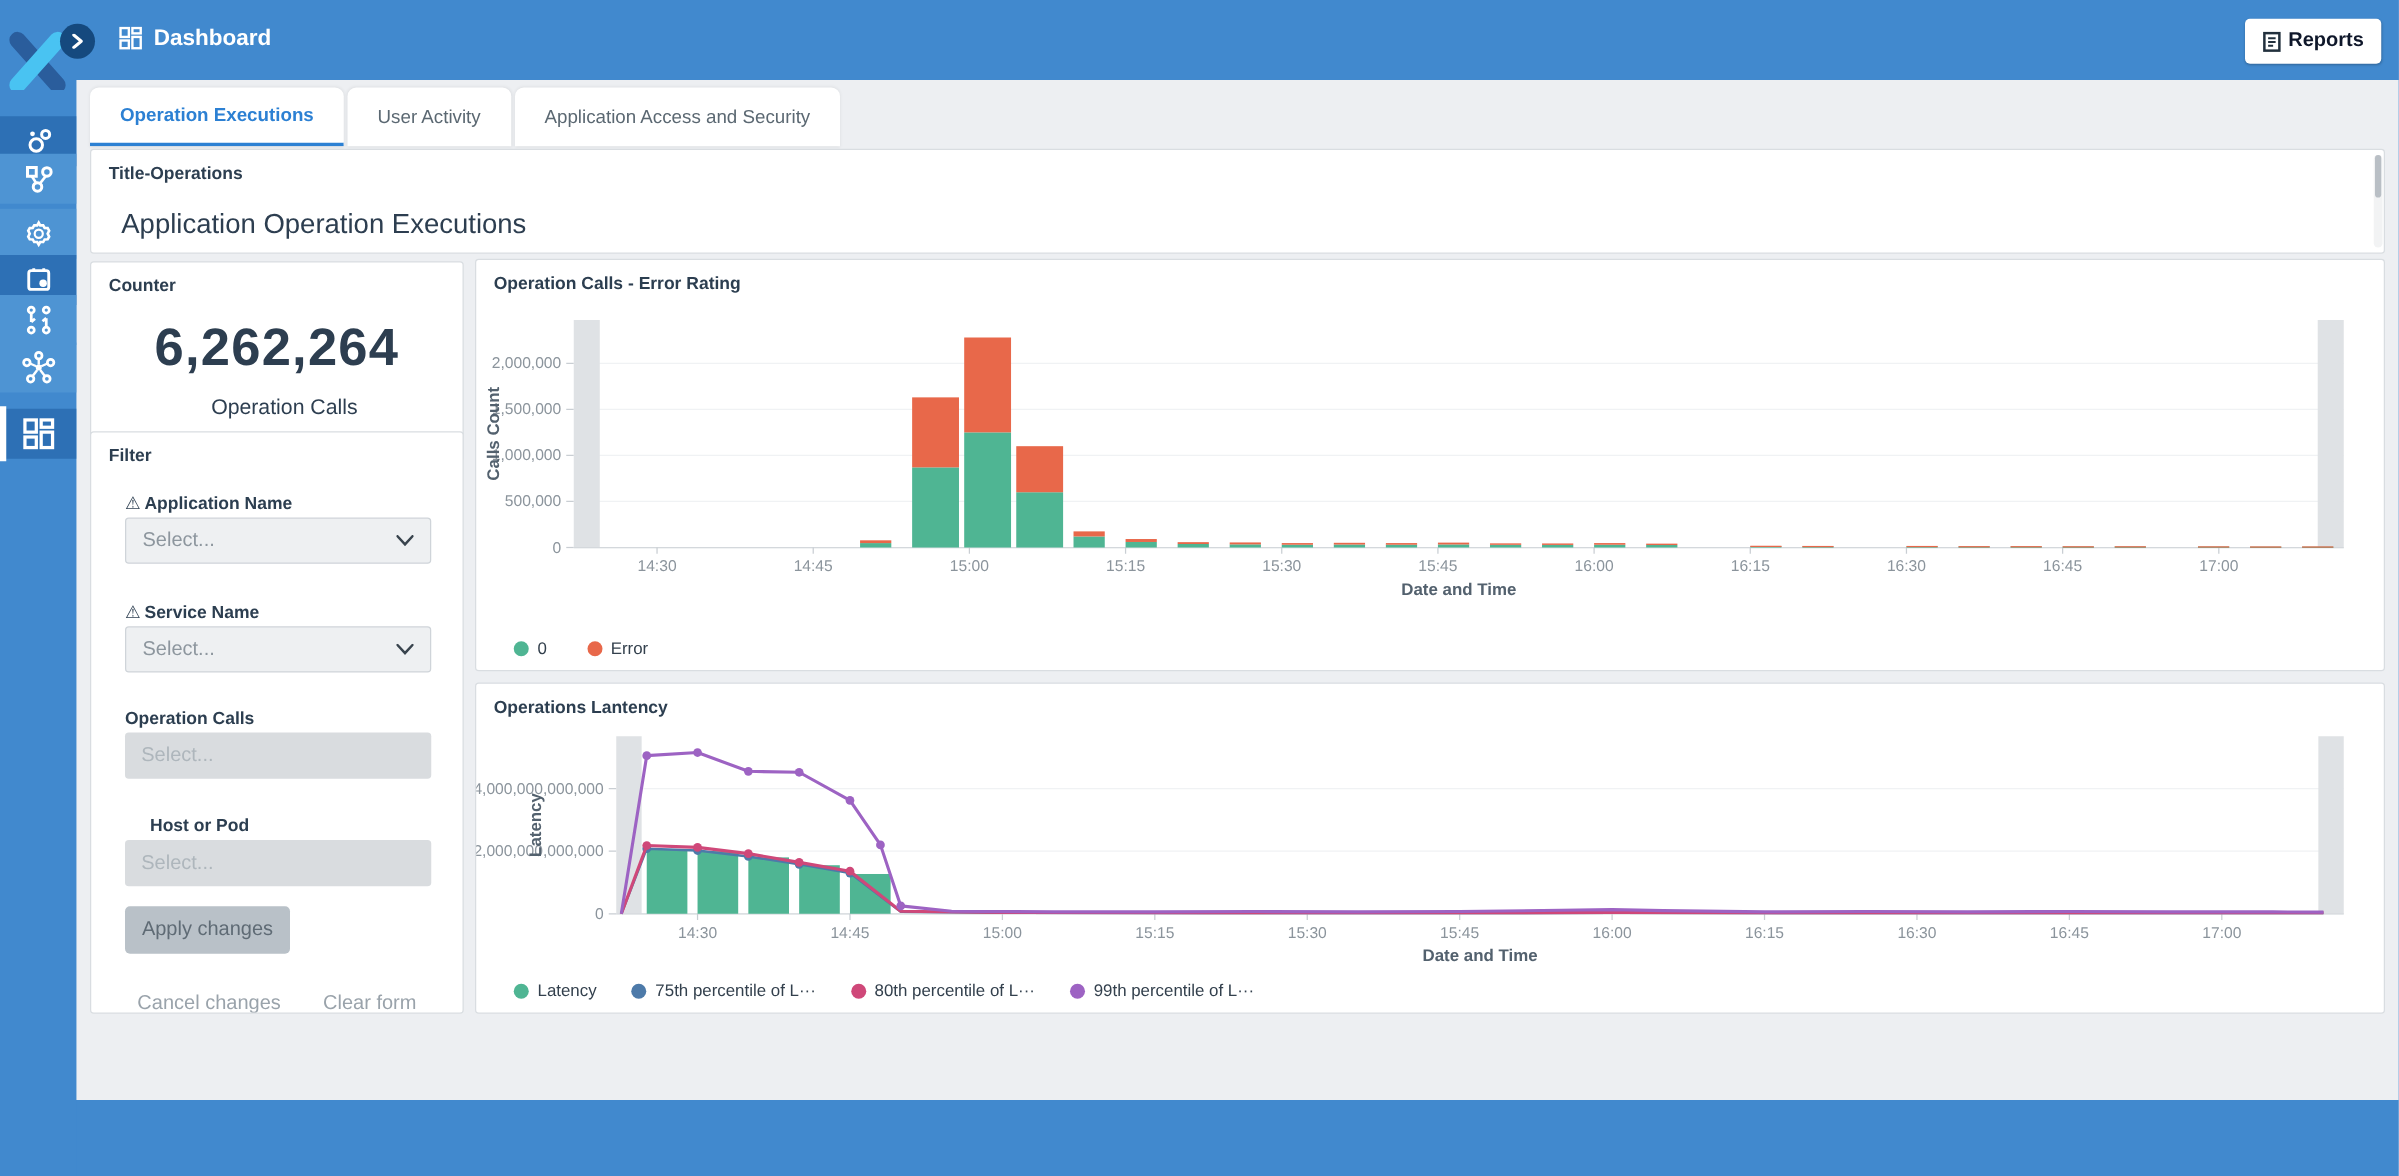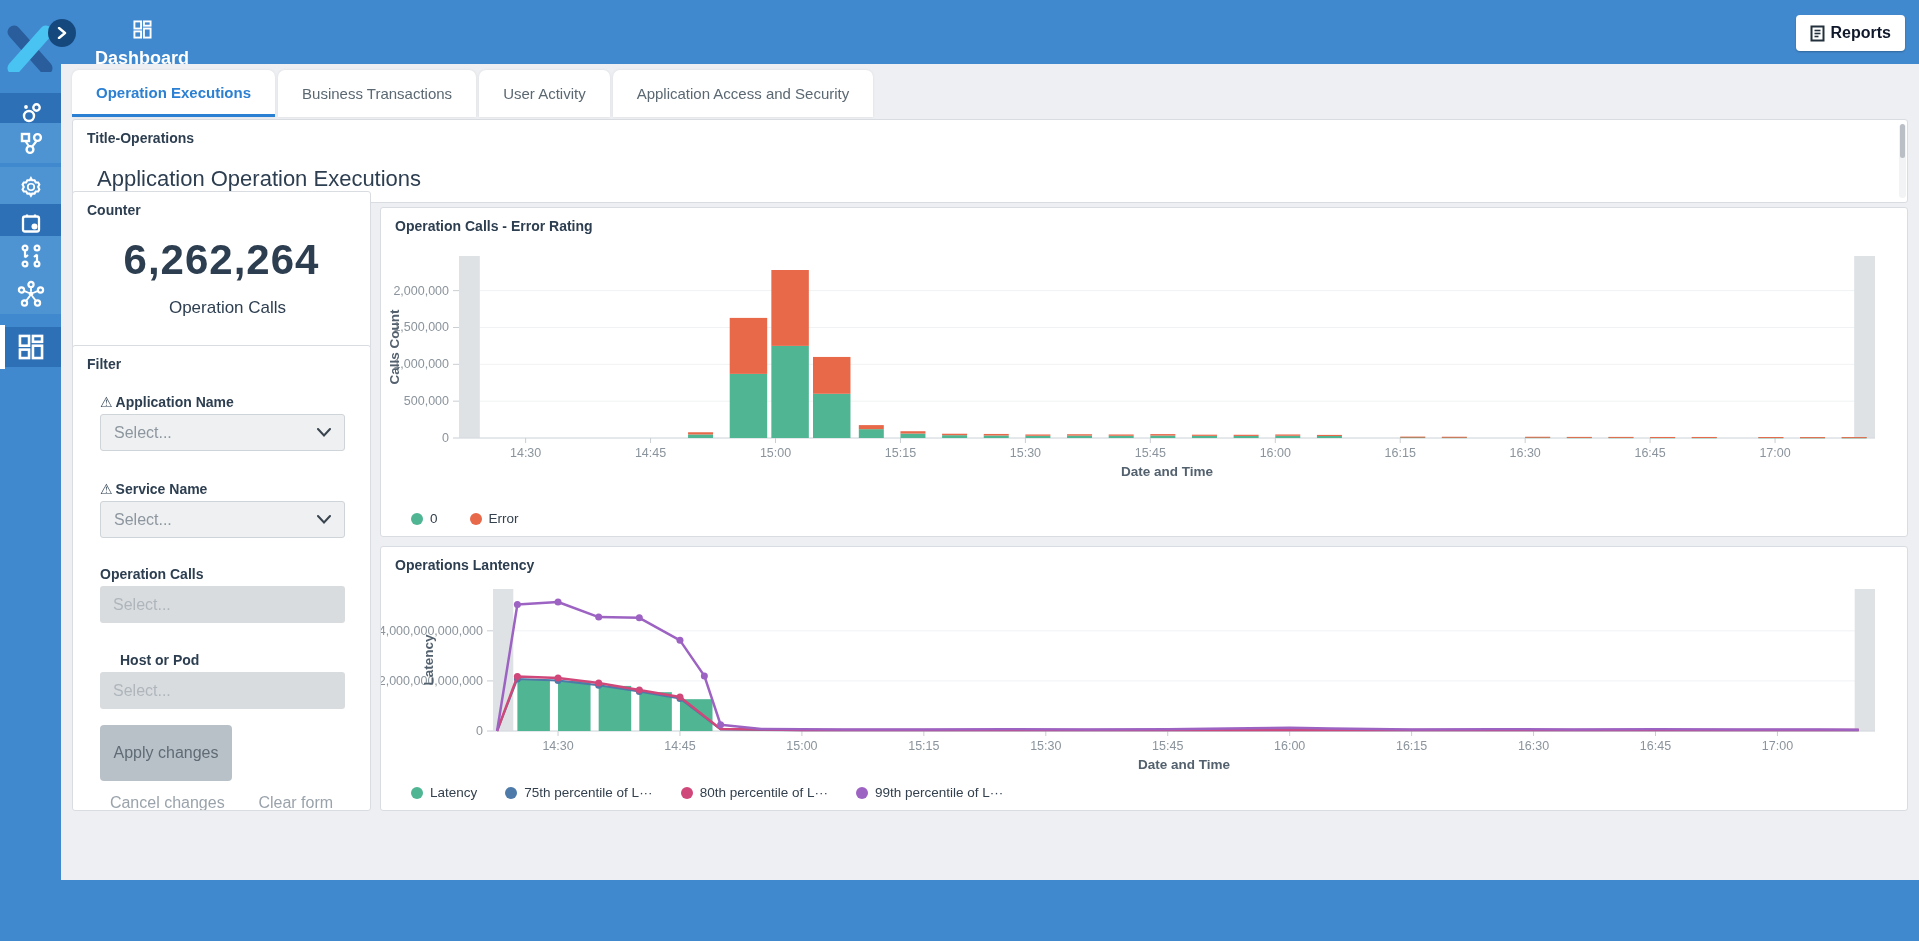--- a/index.html
+++ b/index.html
@@ -6,21 +6,21 @@
   html,body { width:1919px; height:941px; }
   body { font-family:"Liberation Sans", sans-serif; background:#4189ce; overflow:hidden; }
   #app { position:relative; width:1919px; height:941px; }
 
   
   .topbar { position:absolute; left:0; top:0; width:1919px; height:64px; background:#4189ce; z-index:5; }
   .logo { position:absolute; left:6px; top:20px; z-index:6; }
   .collapse-btn { position:absolute; left:48px; top:19px; width:28px; height:28px; border-radius:50%;
     background:#15497e; display:flex; align-items:center; justify-content:center; z-index:7; cursor:pointer; }
   .app-title { position:absolute; left:95px; top:20px; display:flex; align-items:center; gap:9px;
-    color:#ffffff; font-size:18px; font-weight:700; z-index:6;flex-direction:column; }
+    color:#ffffff; font-size:18px; font-weight:700; z-index:6; }
   .reports-btn { position:absolute; right:14px; top:15px; height:36px; background:#ffffff; border-radius:4px;
     display:flex; align-items:center; gap:6px; padding:0 14px; font-size:16px; font-weight:700; color:#0f172a;
     box-shadow:0 1px 2px rgba(0,0,0,.25); cursor:pointer; }
 
   
   .sidebar { position:absolute; left:0; top:64px; width:61px; height:877px; background:#4189ce; z-index:4; }
   .side-item { position:absolute; left:0; width:61px; height:40px; display:flex; align-items:center; justify-content:center; cursor:pointer; }
   .tile-dark { background:#2d70b5; }
   .tile-light { background:#4e94d3; }
   .active-bar { position:absolute; left:0; top:-2px; width:5px; height:44px; background:#ffffff; }
@@ -37,33 +37,33 @@
   .card { position:absolute; background:#ffffff; border:1px solid #d9dde1; border-radius:3px; overflow:hidden; }
   .card-label { position:absolute; left:14px; top:10px; font-size:14px; font-weight:700; color:#2c3e50; }
 
   
   .title-card { left:11px; top:55px; width:1836px; height:84px; }
   .title-value { position:absolute; left:24px; top:46px; font-size:22px; color:#2d3e50; }
   .v-scrollbar { position:absolute; right:1px; top:4px; width:7px; height:74px; background:#f2f3f4; border-radius:4px; }
   .v-thumb { position:absolute; left:1px; top:0; width:5px; height:34px; background:#b9bfc5; border-radius:3px; }
 
   
-  .counter-card { left:11px; top:127px; width:299px; height:160px; }
+  .counter-card { left:11px; top:145px; width:299px; height:160px; }
   .counter-value { position:absolute; left:0; top:44px; width:100%; text-align:center; font-size:42px; font-weight:700; color:#2d3e50; letter-spacing:1px; }
   .counter-caption { position:absolute; left:0; top:106px; width:100%; text-align:center; font-size:17px; color:#2d3e50;padding-left:12px; }
 
   
   .filter-card { left:11px; top:281px; width:299px; height:466px; }
   .f-label { position:absolute; left:27px; font-size:14px; font-weight:700; color:#2c3e50; display:flex; align-items:center; gap:3px; }
   .warn { font-size:14px; color:#2c3e50; font-weight:400; }
   .f-select { position:absolute; left:27px; width:245px; height:37px; border-radius:3px; display:flex; align-items:center;
     justify-content:space-between; padding:0 13px; font-size:16px; }
   .f-enabled { background:#eef0f2; border:1px solid #cfd4d9; color:#8d969e; cursor:pointer; }
   .f-disabled { background:#d9dcdf; color:#aeb6bc; }
-  .apply-btn { position:absolute; left:27px; top:379px; width:132px; height:56px; background:#b9c1c8; border:none;
+  .apply-btn { position:absolute; left:27px; top:379px; width:132px; height:38px; background:#b9c1c8; border:none;
     border-radius:4px; font-family:inherit; font-size:16px; color:#5f6b75; cursor:pointer; }
   .link-row { position:absolute; left:0; top:448px; width:100%; display:flex; justify-content:space-around; padding:0 20px; }
   .grey-link { font-size:16px; color:#9aa3ab; cursor:pointer; }
 
   
   .chart1-card { left:319px; top:143px; width:1528px; height:330px;padding-left:16px; }
   .chart2-card { left:319px; top:482px; width:1528px; height:265px; }
   .chart-svg { position:absolute; left:0; width:1526px; overflow:visible; }
   #chart-0 { top:34px; height:250px; }
   #chart-1 { top:32px; height:200px; }
@@ -175,23 +175,20 @@
         <rect x="11.5" y="9" width="7" height="9.5" fill="none" stroke="#fff" stroke-width="2"></rect>
       </svg>
     </div>
   </div>
 
   <div class="content">
 
     <div class="tabbar">
       <div class="tab active">
           <span>Operation Executions</span>
-        </div>
-      <div class="tab">
-          <span>Business Transactions</span>
         </div>
       <div class="tab">
           <span>User Activity</span>
         </div>
       <div class="tab">
           <span>Application Access and Security</span>
         </div>
     </div>
 
     <div class="card title-card">

